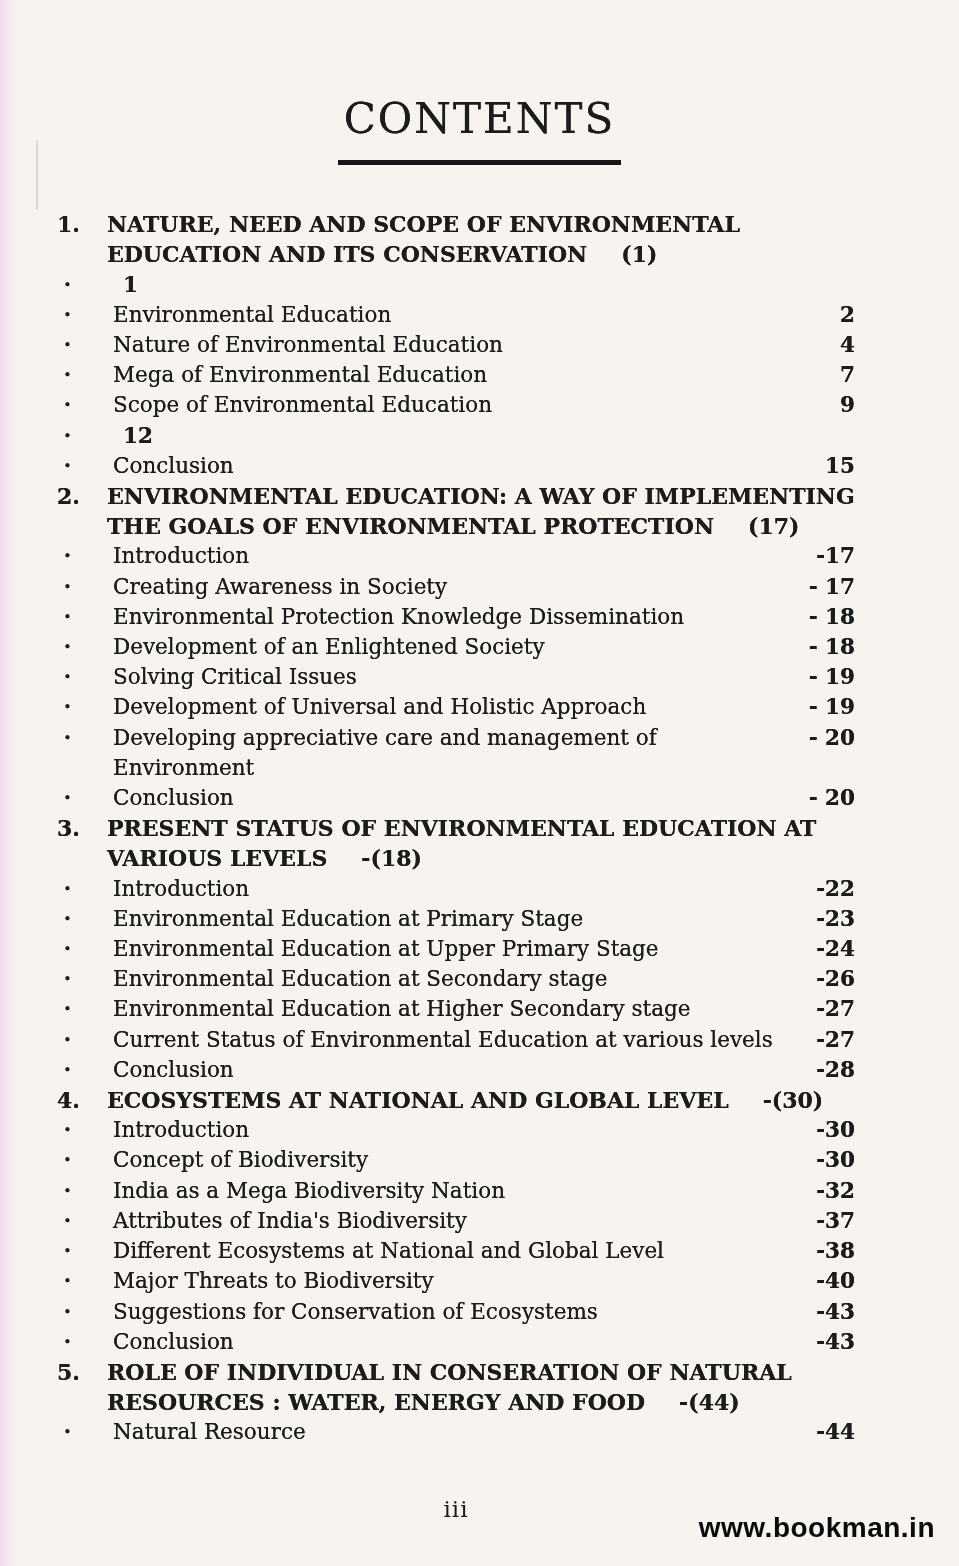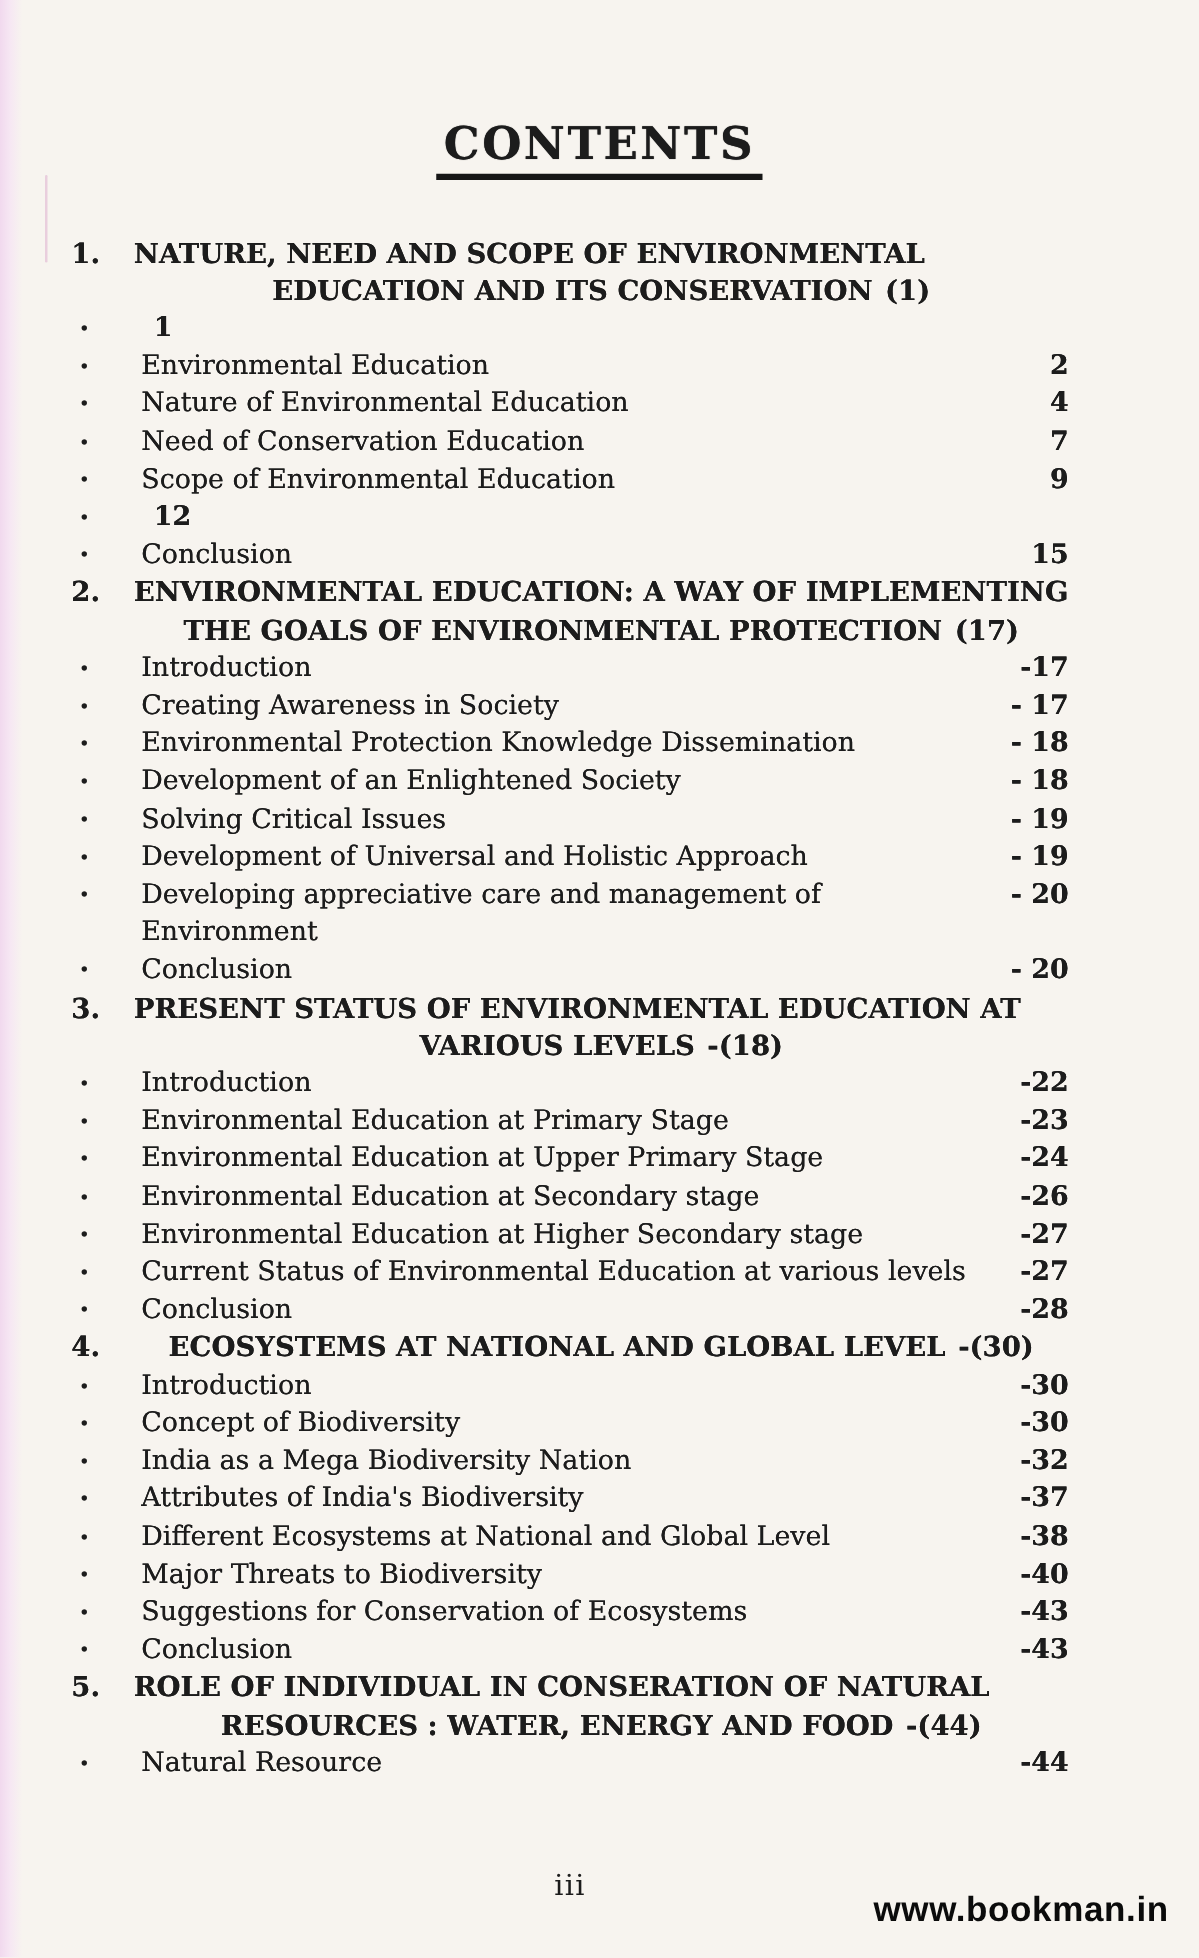--- a/index.html
+++ b/index.html
@@ -25,38 +25,38 @@
     width: 2px; height: 70px;
     background: rgba(214,160,200,0.45);
     border-radius: 2px;
   }
   .title-wrap {
     padding-top: 96px;
     text-align: center;
   }
   .page-title {
     display: inline-block;
-    font-size: 36px;
-    font-weight: bold;
+    font-size: 42px;
+    font-weight: normal;
     letter-spacing: 2px;
     line-height: 1.1;
     border-bottom: 5px solid #161616;
-    padding: 0 6px 3px 6px;
+    padding: 0 6px 18px 6px;
     text-shadow: 0 0 0.6px #1c1c1c;
   }
   .toc {
     margin: 44px 104px 0 57px; 
     font-size: 21.5px;
     line-height: 30.2px;
   }
   .sec { display: flex; font-weight: bold; font-size: 22px; text-shadow: 0 0 0.5px #1c1c1c; }
   .gut { width: 50px; flex: none; }
   .sec-body { flex: 1; min-width: 0; }
   .sec-l1 { text-align: justify; text-align-last: justify; }
-  .sec-l2 { display: flex; justify-content: center; }
+  .sec-l2 { display: flex; justify-content: flex-start; gap: 24px; }
   .sec-l2 .pg { margin-left: 10px; white-space: nowrap; }
   .item { display: flex; }
   .item .gut { font-size: 15px; padding-left: 6px; }
   .item .txt { flex: 1; min-width: 0; text-shadow: 0 0 0.4px #2a2a2a; }
   .item .pg { font-weight: bold; margin-left: 10px; white-space: nowrap; text-shadow: 0 0 0.5px #1c1c1c; }
   .folio {
     position: absolute;
     left: 57px; width: 798px;
     bottom: 44px;
     text-align: center;
@@ -105,21 +105,21 @@
     <span class="txt">Environmental Education</span>
     <span class="pg">2</span>
   </div>
   <div class="item">
     <span class="gut">•</span>
     <span class="txt">Nature of Environmental Education</span>
     <span class="pg">4</span>
   </div>
   <div class="item">
     <span class="gut">•</span>
-    <span class="txt">Need of Conservation Education</span>
+    <span class="txt">Mega of Environmental Education</span>
     <span class="pg">7</span>
   </div>
   <div class="item">
     <span class="gut">•</span>
     <span class="txt">Scope of Environmental Education</span>
     <span class="pg">9</span>
   </div>
   <div class="item">
     <span class="gut">•</span>
     <span class="pg">12</span>

